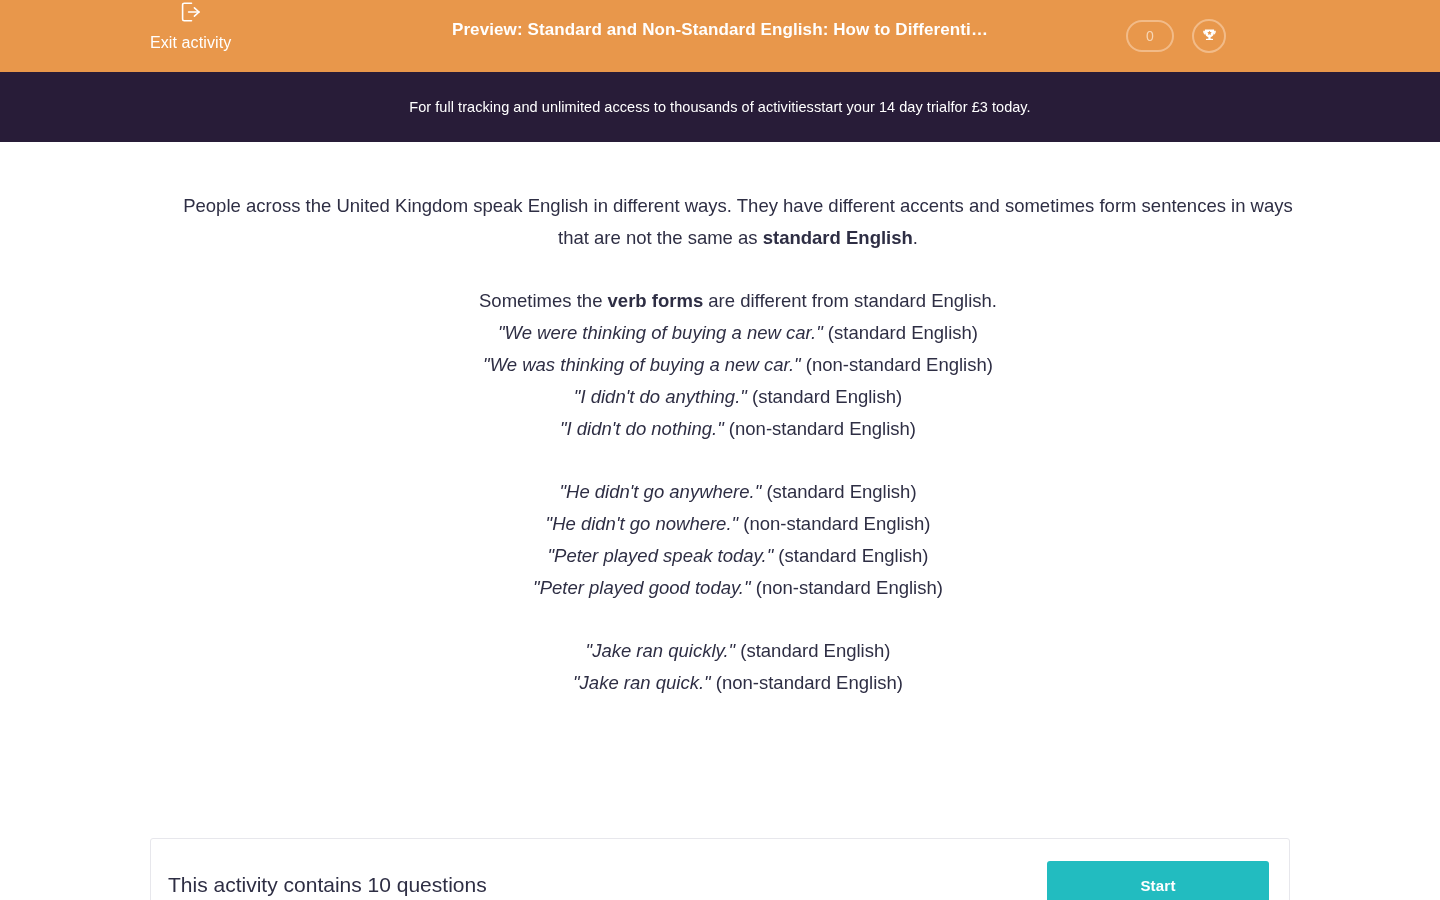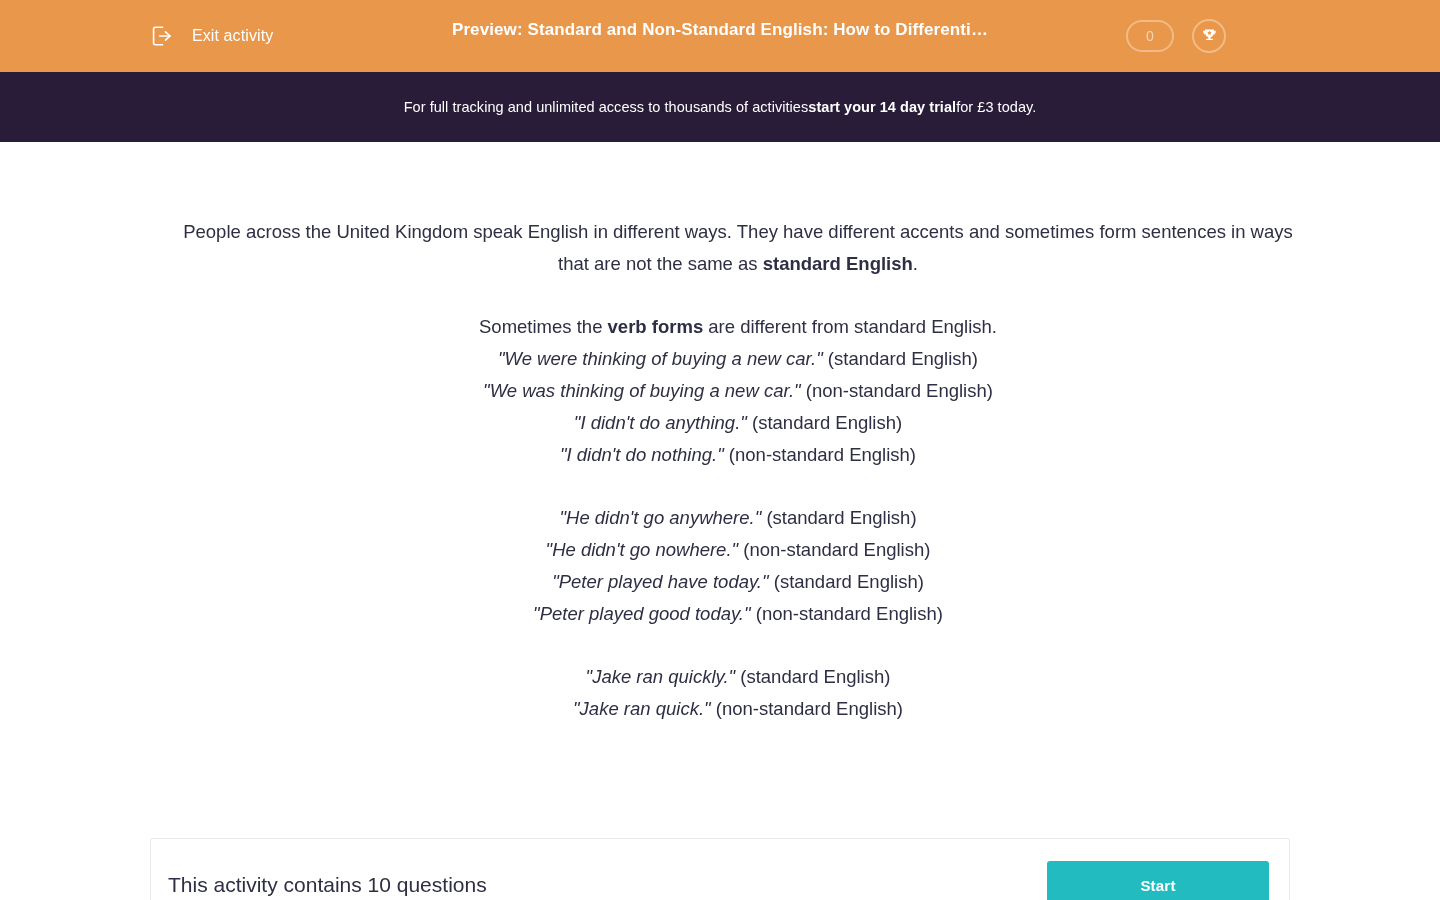--- a/index.html
+++ b/index.html
@@ -22,25 +22,26 @@
     display: flex;
     align-items: center;
   }
   .exit-btn {
     position: absolute;
     left: 150px;
     top: 0;
     height: 72px;
     display: flex;
     align-items: center;
-    gap: 18px;
+    gap: 10px;
     cursor: pointer;
     background: none;
     border: 0;
     padding: 0;
+    flex-direction: column;
   }
   .exit-icon {
     width: 24px;
     height: 24px;
     display: block;
     flex: 0 0 auto;
   }
   .exit-label {
     color: #ffffff;
     font-size: 16px;
@@ -100,25 +101,25 @@
   .trial-banner {
     height: 70px;
     background: #281c38;
     color: #ffffff;
     display: flex;
     align-items: center;
     justify-content: center;
     font-size: 14.5px;
     letter-spacing: 0.05px;
   }
-  .trial-banner b { font-weight: bold; }
+  .trial-banner b { font-weight: normal; }
 
   
   .content {
-    padding-top: 74px;
+    padding-top: 48px;
     color: #2e2e44;
     font-size: 18.5px;
     line-height: 31.8px;
     text-align: center;
     margin-left: 36px;
   }
   .para {
     max-width: 1120px;
     margin: 0 auto;
   }
@@ -224,21 +225,21 @@
     <span class="ital"><span>"I didn't do </span><span class="ul">nothing</span><span>."</span></span><span> (non-standard English)</span>
   </div>
   <div class="para spacer-above">
     <span class="ital"><span>"He didn't go </span><span class="ul">anywhere</span><span>."</span></span><span> (standard English)</span>
   </div>
   <div class="para">
     <span class="ital"><span>"He didn't go </span><span class="ul">nowhere</span><span>."</span></span><span> (non-standard English)</span>
   </div>
 
   <div class="para">
-    <span class="ital"><span>"Peter played </span><span class="ul">have</span><span> today."</span></span><span> (standard English)</span>
+    <span class="ital"><span>"Peter played </span><span class="ul">speak</span><span> today."</span></span><span> (standard English)</span>
   </div>
   <div class="para">
     <span class="ital"><span>"Peter played </span><span class="ul">good</span><span> today."</span></span><span> (non-standard English)</span>
   </div>
   <div class="para spacer-above">
     <span class="ital"><span>"Jake ran </span><span class="ul">quickly</span><span>."</span></span><span> (standard English)</span>
   </div>
   <div class="para">
     <span class="ital"><span>"Jake ran </span><span class="ul">quick</span><span>."</span></span><span> (non-standard English)</span>
   </div>

